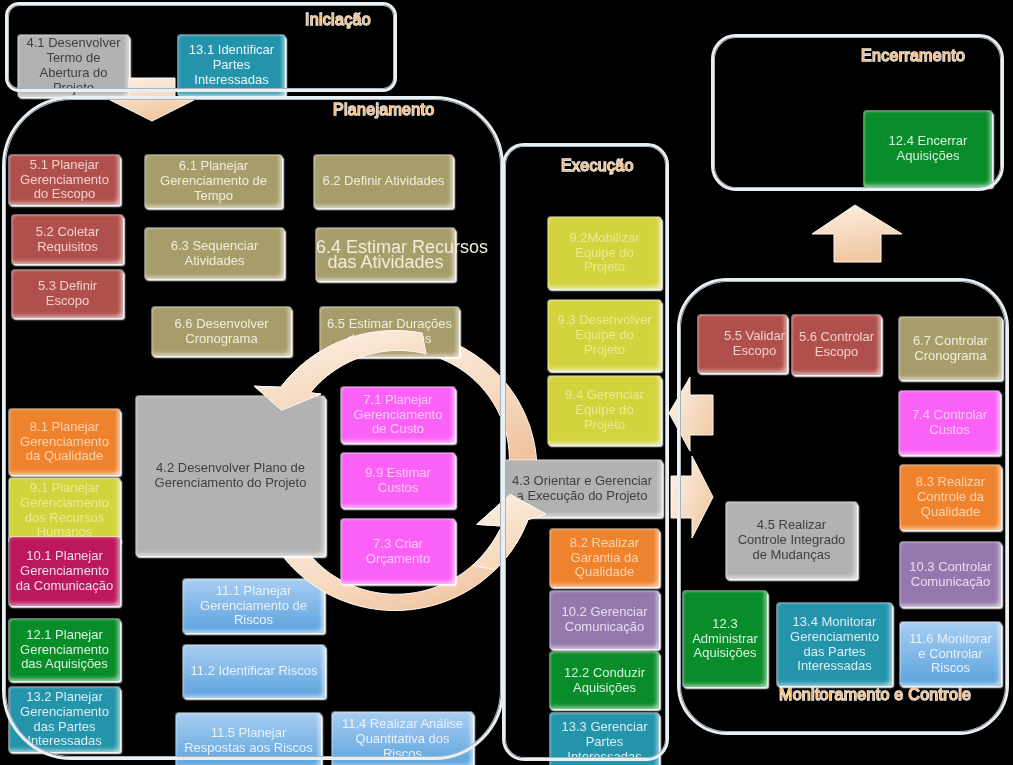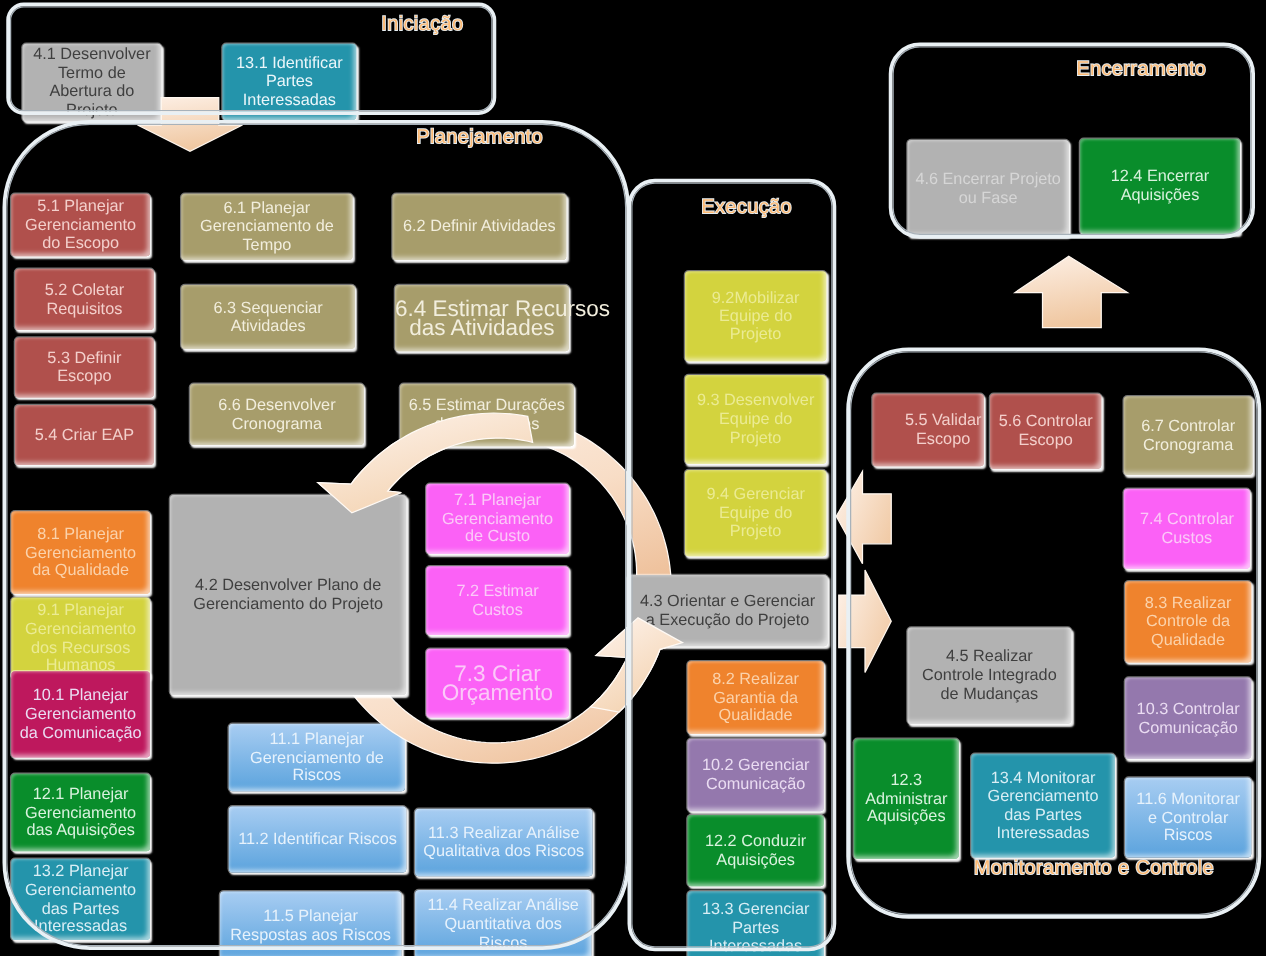--- a/index.html
+++ b/index.html
@@ -67,25 +67,20 @@
         <span>5.2 Coletar</span>
         <span>Requisitos</span>
       </div>
     </div>
 <div class="box" style="left:12px;top:247px;width:111px;height:48px;background:#b0504c;color:#f3cfcb;font-size:13px;">
       <div>
         <span>5.3 Definir</span>
         <span>Escopo</span>
       </div>
     </div>
-<div class="box" style="left:12px;top:301px;width:111px;height:48px;background:#b0504c;color:#f3cfcb;font-size:13px;">
-      <div>
-        <span>5.4 Criar EAP</span>
-      </div>
-    </div>
 <div class="box" style="left:145px;top:132px;width:137px;height:53px;background:#a79d6b;color:#f2eedd;font-size:13px;">
       <div>
         <span>6.1 Planejar</span>
         <span>Gerenciamento de</span>
         <span>Tempo</span>
       </div>
     </div>
 <div class="box" style="left:314px;top:132px;width:139px;height:53px;background:#a79d6b;color:#f2eedd;font-size:13px;">
       <div>
         <span>6.2 Definir Atividades</span>
@@ -160,48 +155,42 @@
     </div>
 <div class="box" style="left:341px;top:364px;width:114px;height:56px;background:#fb61f6;color:#fbc9f8;font-size:13px;">
       <div>
         <span>7.1 Planejar</span>
         <span>Gerenciamento</span>
         <span>de Custo</span>
       </div>
     </div>
 <div class="box" style="left:341px;top:430px;width:114px;height:55px;background:#fb61f6;color:#fbc9f8;font-size:13px;">
       <div>
-        <span>7.2 Estimar</span>
+        <span>9.9 Estimar</span>
         <span>Custos</span>
       </div>
     </div>
-<div class="box" style="left:341px;top:496px;width:114px;height:55px;background:#fb61f6;color:#fbc9f8;font-size:18px;">
+<div class="box" style="left:341px;top:496px;width:114px;height:65px;background:#fb61f6;color:#fbc9f8;font-size:13px;">
       <div>
         <span>7.3 Criar</span>
         <span>Orçamento</span>
       </div>
     </div>
 <div class="box under" style="left:183px;top:556px;width:141px;height:54px;background:linear-gradient(to bottom, #a8cdf2 0%, #5ba3dd 100%);color:#e7f2fc;font-size:13px;">
       <div>
         <span>11.1 Planejar</span>
         <span>Gerenciamento de</span>
         <span>Riscos</span>
       </div>
     </div>
 <div class="box under" style="left:183px;top:622px;width:142px;height:53px;background:linear-gradient(to bottom, #a8cdf2 0%, #5ba3dd 100%);color:#e7f2fc;font-size:13px;">
       <div>
         <span>11.2 Identificar Riscos</span>
       </div>
     </div>
-<div class="box under" style="left:332px;top:624px;width:142px;height:54px;background:linear-gradient(to bottom, #a8cdf2 0%, #5ba3dd 100%);color:#e7f2fc;font-size:13px;">
-      <div>
-        <span>11.3 Realizar Análise</span>
-        <span>Qualitativa dos Riscos</span>
-      </div>
-    </div>
 <div class="box" style="left:176px;top:690px;width:145px;height:55px;background:linear-gradient(to bottom, #a8cdf2 0%, #5ba3dd 100%);color:#e7f2fc;font-size:13px;">
       <div>
         <span>11.5 Planejar</span>
         <span>Respostas aos Riscos</span>
       </div>
     </div>
 <div class="box" style="left:332px;top:689px;width:141px;height:55px;background:linear-gradient(to bottom, #a8cdf2 0%, #5ba3dd 100%);color:#e7f2fc;font-size:13px;">
       <div>
         <span>11.4 Realizar Análise</span>
         <span>Quantitativa dos</span>
@@ -318,26 +307,20 @@
         <span>Gerenciamento</span>
         <span>das Partes</span>
         <span>Interessadas</span>
       </div>
     </div>
 <div class="box" style="left:900px;top:599px;width:101px;height:64px;background:linear-gradient(to bottom, #a8cdf2 0%, #5ba3dd 100%);color:#e7f2fc;font-size:13px;">
       <div>
         <span>11.6 Monitorar</span>
         <span>e Controlar</span>
         <span>Riscos</span>
-      </div>
-    </div>
-<div class="box" style="left:726px;top:89px;width:129px;height:77px;background:#b2b2b2;color:#d6d6d6;font-size:13px;">
-      <div>
-        <span>4.6 Encerrar Projeto</span>
-        <span>ou Fase</span>
       </div>
     </div>
 <div class="box" style="left:864px;top:88px;width:128px;height:76px;background:#098d2b;color:#d9f2de;font-size:13px;">
       <div>
         <span>12.4 Encerrar</span>
         <span>Aquisições</span>
       </div>
     </div>
 <svg class="arrowlayer cyc" viewBox="0 0 1013 765">
       <defs>

